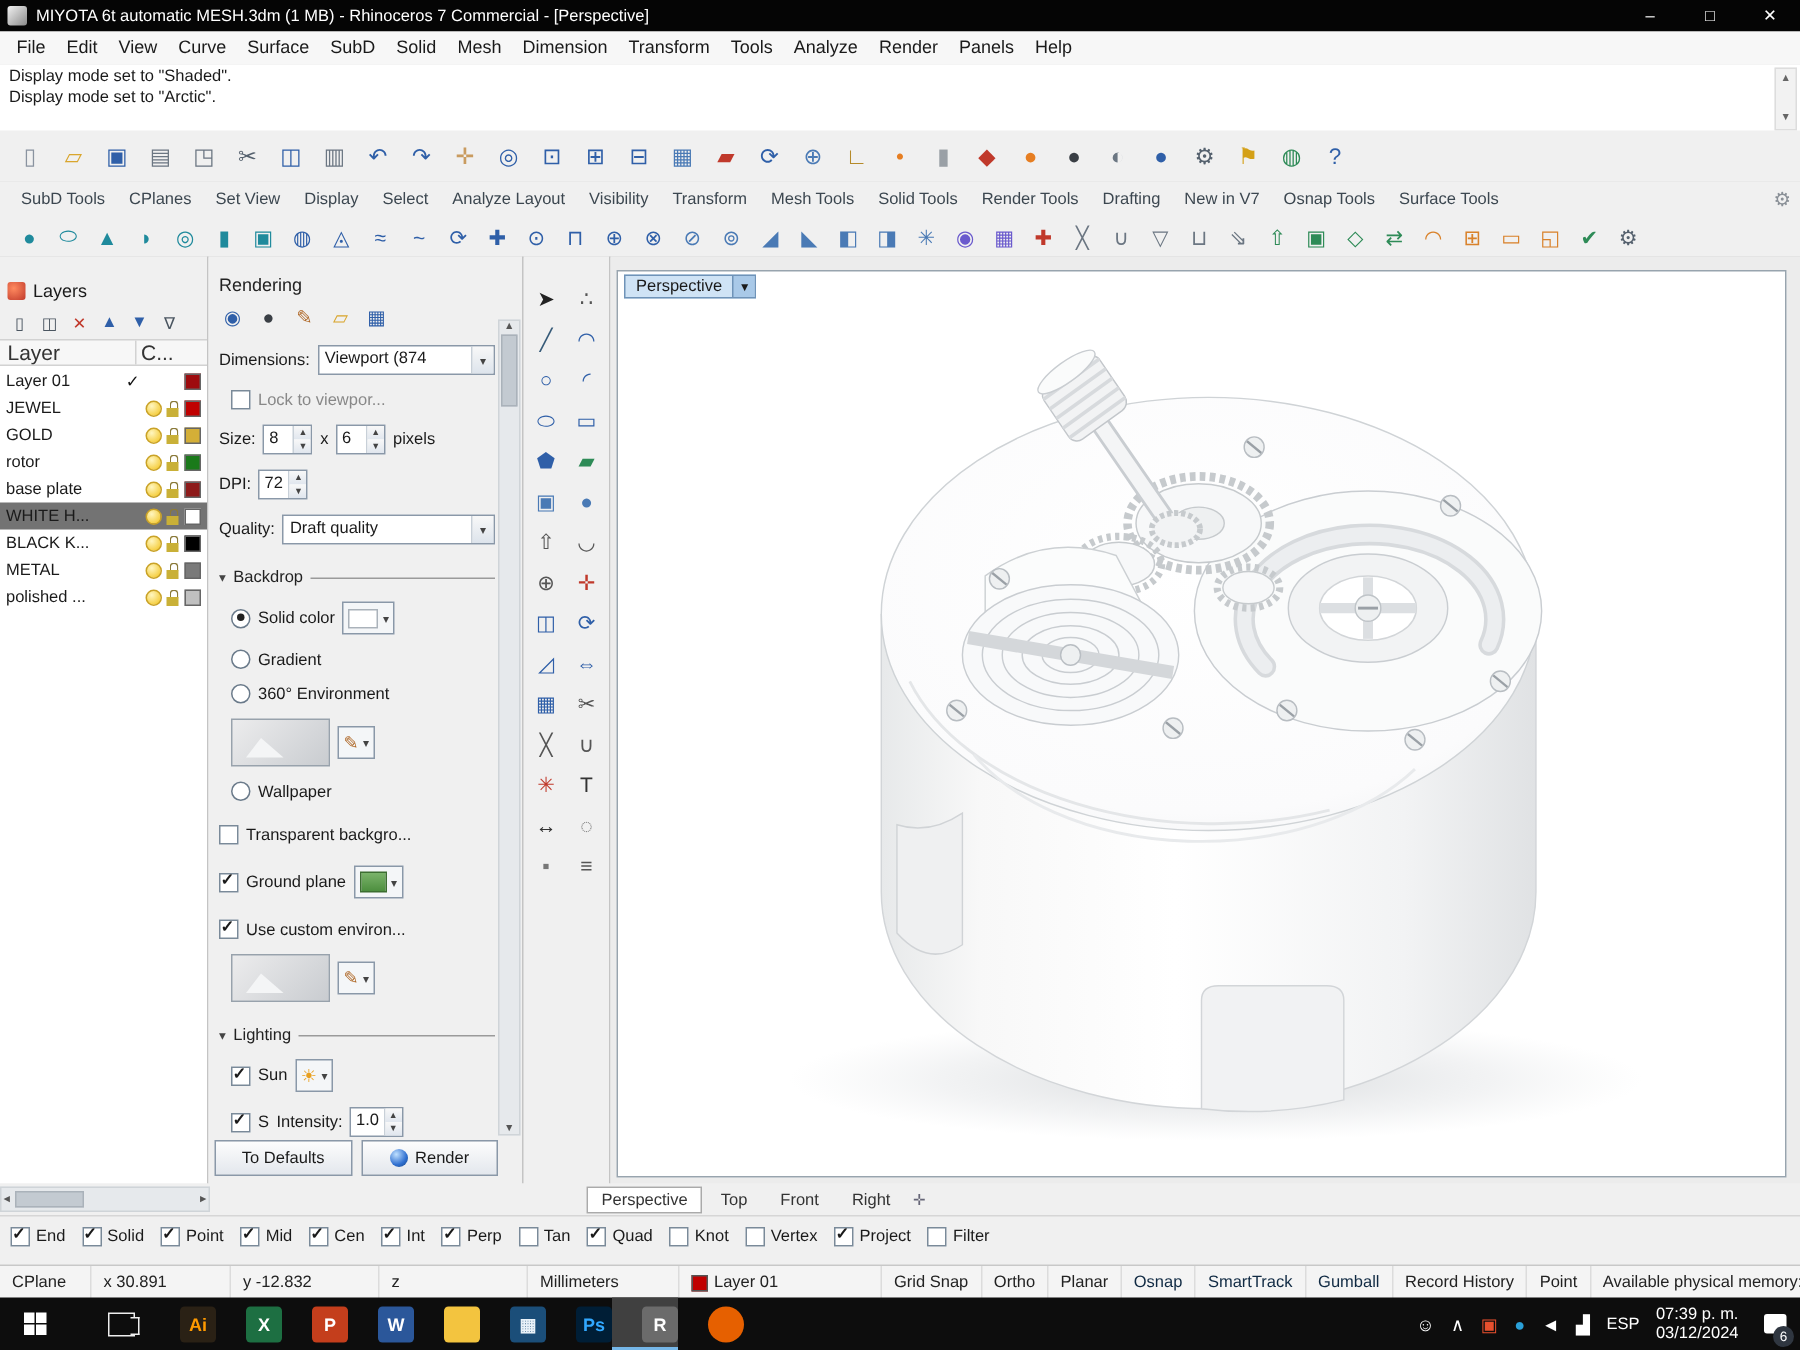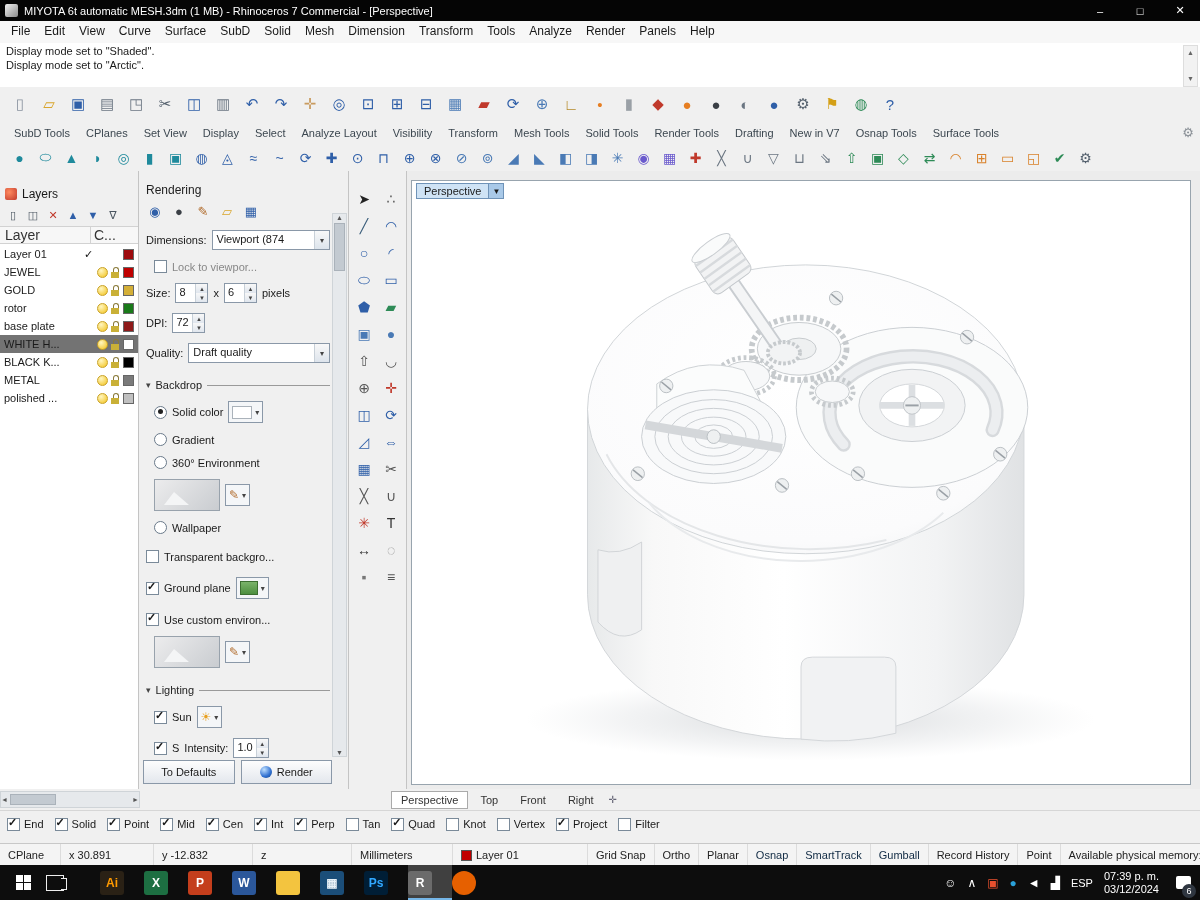--- a/index.html
+++ b/index.html
@@ -130,21 +130,21 @@
   .tb-start{width:46px;height:35px;display:flex;align-items:center;justify-content:center}
   .winlogo{display:grid;grid-template-columns:7px 7px;grid-template-rows:7px 7px;gap:1px}
   .winlogo span{background:#fff}
   .tb-search{width:300px;height:29px;background:#141414;border:1px solid #8a8a8a;display:flex;align-items:center;gap:8px;padding:0 9px;margin-left:2px}
   .search-ring{width:13px;height:13px;border:2px solid #eee;border-radius:50%;flex:none}
   .tb-search-input{flex:1;background:transparent;border:none;outline:none;color:#ddd;font-size:12px;font-family:"Liberation Sans",sans-serif}
   .tb-search-input::placeholder{color:#cfcfcf}
   .mic{width:7px;height:11px;border:2px solid #eee;border-radius:4px;position:relative;margin-right:4px;flex:none}
   .mic::after{content:"";position:absolute;left:-4px;bottom:-5px;width:11px;height:6px;border:2px solid #eee;border-top:none;border-radius:0 0 7px 7px}
   .tb-apps{display:flex;height:35px;margin-left:10px}
-  .tb-app{width:44px;height:35px;display:flex;align-items:center;justify-content:flex-start}
+  .tb-app{width:44px;height:35px;display:flex;align-items:center;justify-content:flex-end}
   .tb-app.active{background:#404040;box-shadow:inset 0 -2px 0 #75b6e7}
   .app-chip{width:24px;height:24px;border-radius:3px;display:flex;align-items:center;justify-content:center;font-size:12px;font-weight:bold}
   .app-chip.round{border-radius:50%}
   .taskview{width:16px;height:14px;border:1.5px solid #eee;position:relative}
   .taskview::after{content:"";position:absolute;right:-4px;top:2px;width:5px;height:10px;border:1.5px solid #eee;border-left:none;background:#0d0d0d}
   .tb-tray{margin-left:auto;display:flex;align-items:center;gap:11px;padding-right:4px}
   .tray-glyph{font-size:12px;line-height:1}
   .tb-lang{font-size:11px}
   .tb-clock{text-align:center;font-size:11px;line-height:13px}
   .tb-notif{width:26px;height:35px;position:relative;display:flex;align-items:center;justify-content:center}

